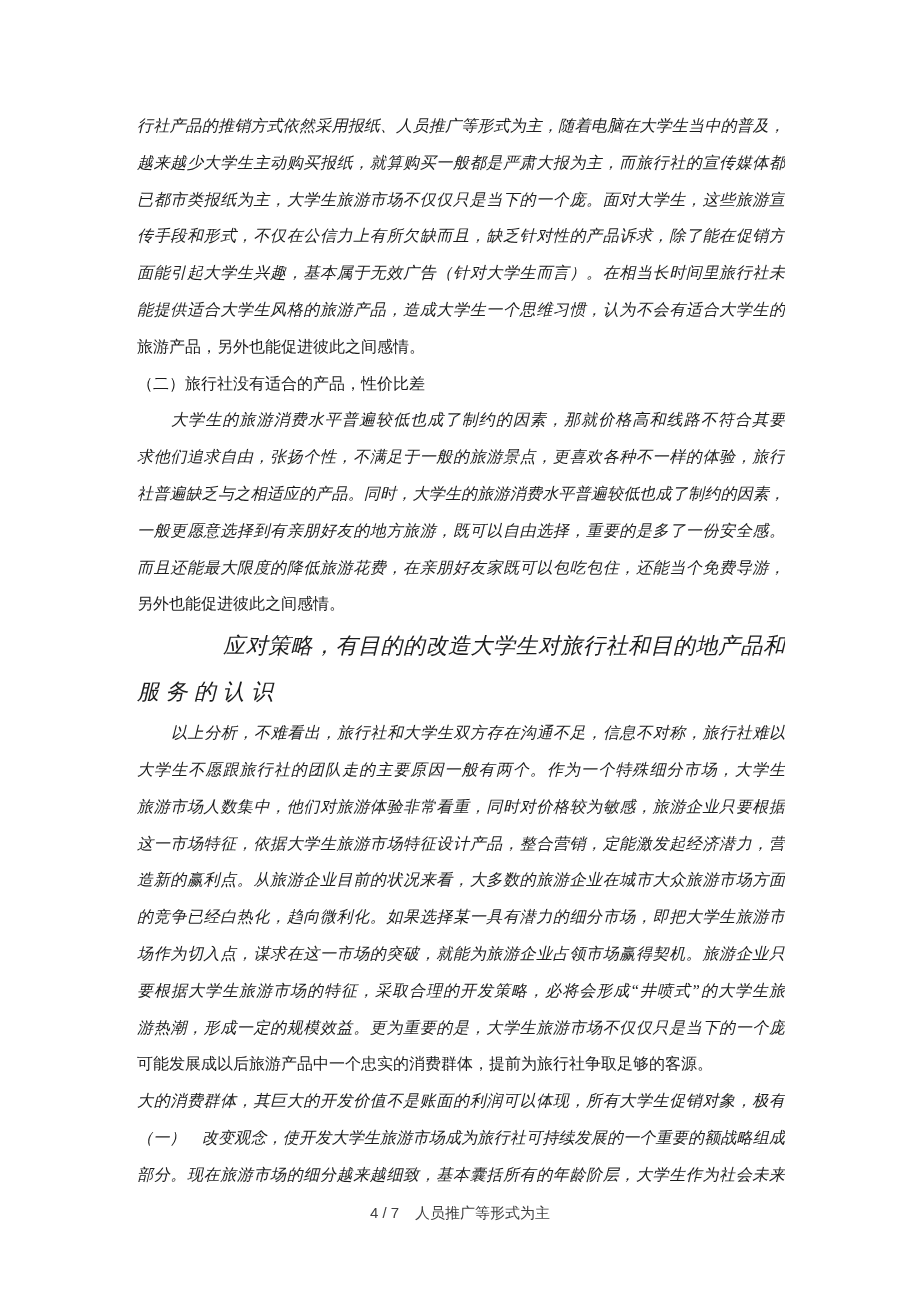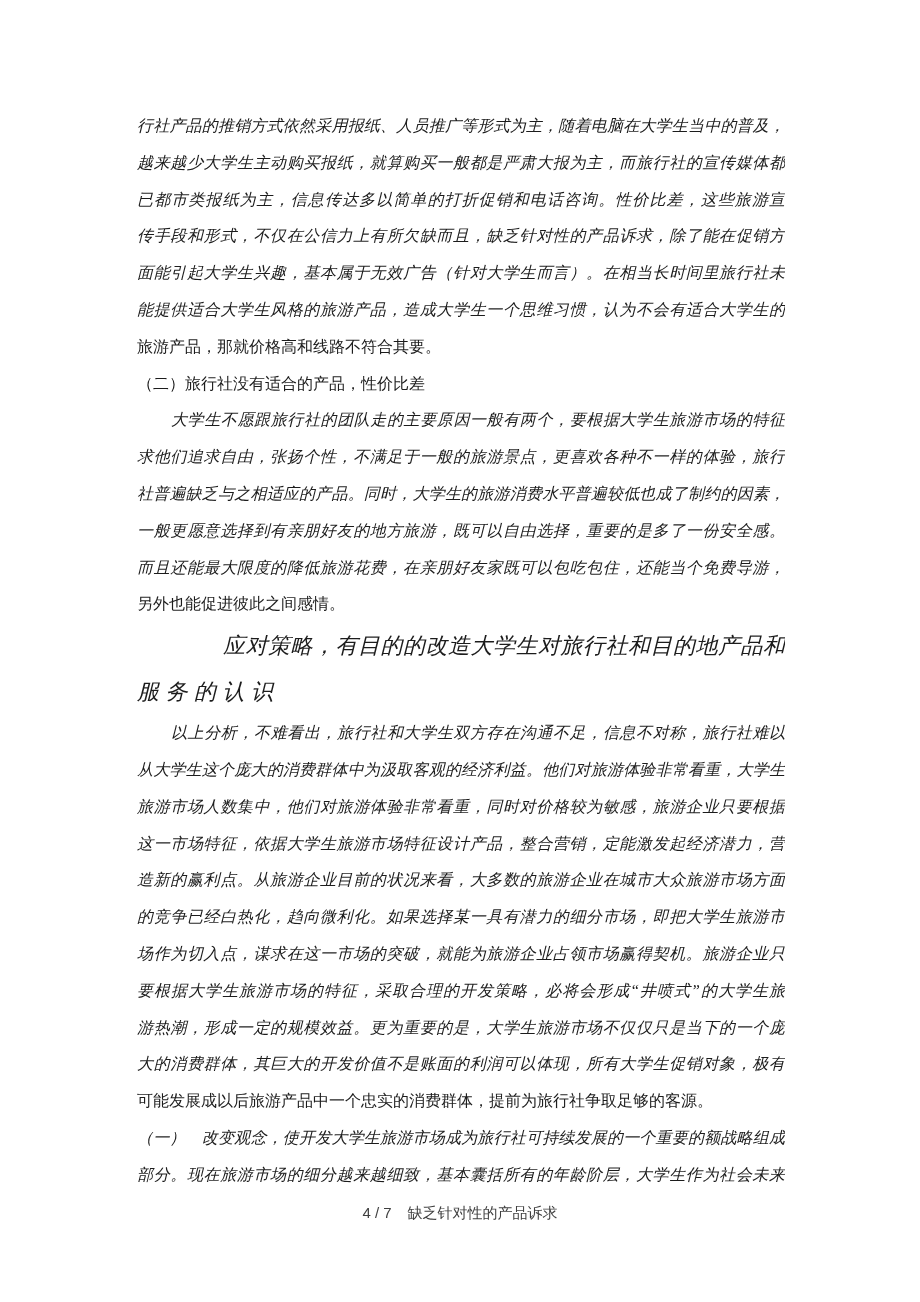--- a/index.html
+++ b/index.html
@@ -58,55 +58,55 @@
   .footer .pagenum { margin-right: 16px; }
 </style>
 </head>
 <body>
 
 <div class="page">
   <div class="content" id="content">
       <div class="block">
         <div class="line body full">行社产品的推销方式依然采用报纸、人员推广等形式为主，随着电脑在大学生当中的普及，</div>
         <div class="line body full">越来越少大学生主动购买报纸，就算购买一般都是严肃大报为主，而旅行社的宣传媒体都</div>
-        <div class="line body full">已都市类报纸为主，信息传达多以简单的打折促销和电话咨询。性价比差，这些旅游宣</div>
+        <div class="line body full">已都市类报纸为主，大学生旅游市场不仅仅只是当下的一个庞。面对大学生，这些旅游宣</div>
         <div class="line body full">传手段和形式，不仅在公信力上有所欠缺而且，缺乏针对性的产品诉求，除了能在促销方</div>
         <div class="line body full">面能引起大学生兴趣，基本属于无效广告（针对大学生而言）。在相当长时间里旅行社未</div>
         <div class="line body full">能提供适合大学生风格的旅游产品，造成大学生一个思维习惯，认为不会有适合大学生的</div>
-        <div class="line body">旅游产品，那就价格高和线路不符合其要。</div>
+        <div class="line body">旅游产品，另外也能促进彼此之间感情。</div>
       </div>
       <div class="block">
         <div class="line body">（二）旅行社没有适合的产品，性价比差</div>
       </div>
       <div class="block">
-        <div class="line body full" style="padding-left: 34px;">大学生不愿跟旅行社的团队走的主要原因一般有两个，要根据大学生旅游市场的特征</div>
+        <div class="line body full" style="padding-left: 34px;">大学生的旅游消费水平普遍较低也成了制约的因素，那就价格高和线路不符合其要</div>
         <div class="line body full">求他们追求自由，张扬个性，不满足于一般的旅游景点，更喜欢各种不一样的体验，旅行</div>
         <div class="line body full">社普遍缺乏与之相适应的产品。同时，大学生的旅游消费水平普遍较低也成了制约的因素，</div>
         <div class="line body full">一般更愿意选择到有亲朋好友的地方旅游，既可以自由选择，重要的是多了一份安全感。</div>
         <div class="line body full">而且还能最大限度的降低旅游花费，在亲朋好友家既可以包吃包住，还能当个免费导游，</div>
         <div class="line body">另外也能促进彼此之间感情。</div>
       </div>
       <div class="block">
         <div class="line heading full" style="padding-left: 86px;">应对策略，有目的的改造大学生对旅行社和目的地产品和</div>
         <div class="line heading spread">服务的认识</div>
       </div>
       <div class="block">
         <div class="line body full" style="padding-left: 34px;">以上分析，不难看出，旅行社和大学生双方存在沟通不足，信息不对称，旅行社难以</div>
-        <div class="line body full">从大学生这个庞大的消费群体中为汲取客观的经济利益。他们对旅游体验非常看重，大学生</div>
+        <div class="line body full">大学生不愿跟旅行社的团队走的主要原因一般有两个。作为一个特殊细分市场，大学生</div>
         <div class="line body full">旅游市场人数集中，他们对旅游体验非常看重，同时对价格较为敏感，旅游企业只要根据</div>
         <div class="line body full">这一市场特征，依据大学生旅游市场特征设计产品，整合营销，定能激发起经济潜力，营</div>
         <div class="line body full">造新的赢利点。从旅游企业目前的状况来看，大多数的旅游企业在城市大众旅游市场方面</div>
         <div class="line body full">的竞争已经白热化，趋向微利化。如果选择某一具有潜力的细分市场，即把大学生旅游市</div>
         <div class="line body full">场作为切入点，谋求在这一市场的突破，就能为旅游企业占领市场赢得契机。旅游企业只</div>
         <div class="line body full">要根据大学生旅游市场的特征，采取合理的开发策略，必将会形成“井喷式”的大学生旅</div>
         <div class="line body full">游热潮，形成一定的规模效益。更为重要的是，大学生旅游市场不仅仅只是当下的一个庞</div>
+        <div class="line body">可能发展成以后旅游产品中一个忠实的消费群体，提前为旅行社争取足够的客源。</div>
         <div class="line body full">大的消费群体，其巨大的开发价值不是账面的利润可以体现，所有大学生促销对象，极有</div>
-        <div class="line body">可能发展成以后旅游产品中一个忠实的消费群体，提前为旅行社争取足够的客源。</div>
       </div>
       <div class="block">
         <div class="line body full">（一）　改变观念，使开发大学生旅游市场成为旅行社可持续发展的一个重要的额战略组成</div>
         <div class="line body full">部分。现在旅游市场的细分越来越细致，基本囊括所有的年龄阶层，大学生作为社会未来</div>
       </div>
     </div>
   <div class="footer">
-    <span class="pagenum">4 / 7</span><span>缺乏针对性的产品诉求</span>
+    <span class="pagenum">4 / 7</span><span>人员推广等形式为主</span>
   </div>
 </div>
 
 </body></html>

